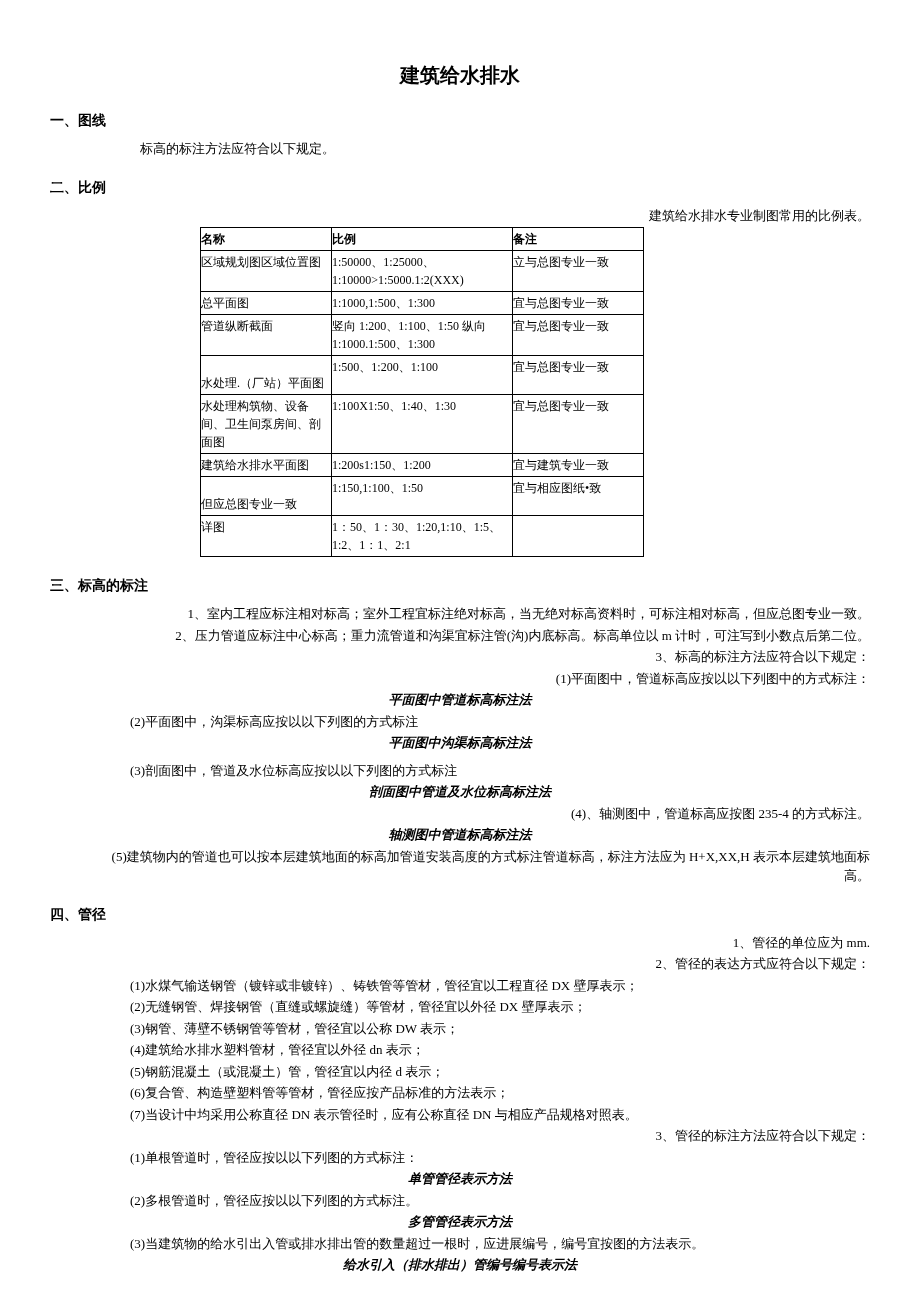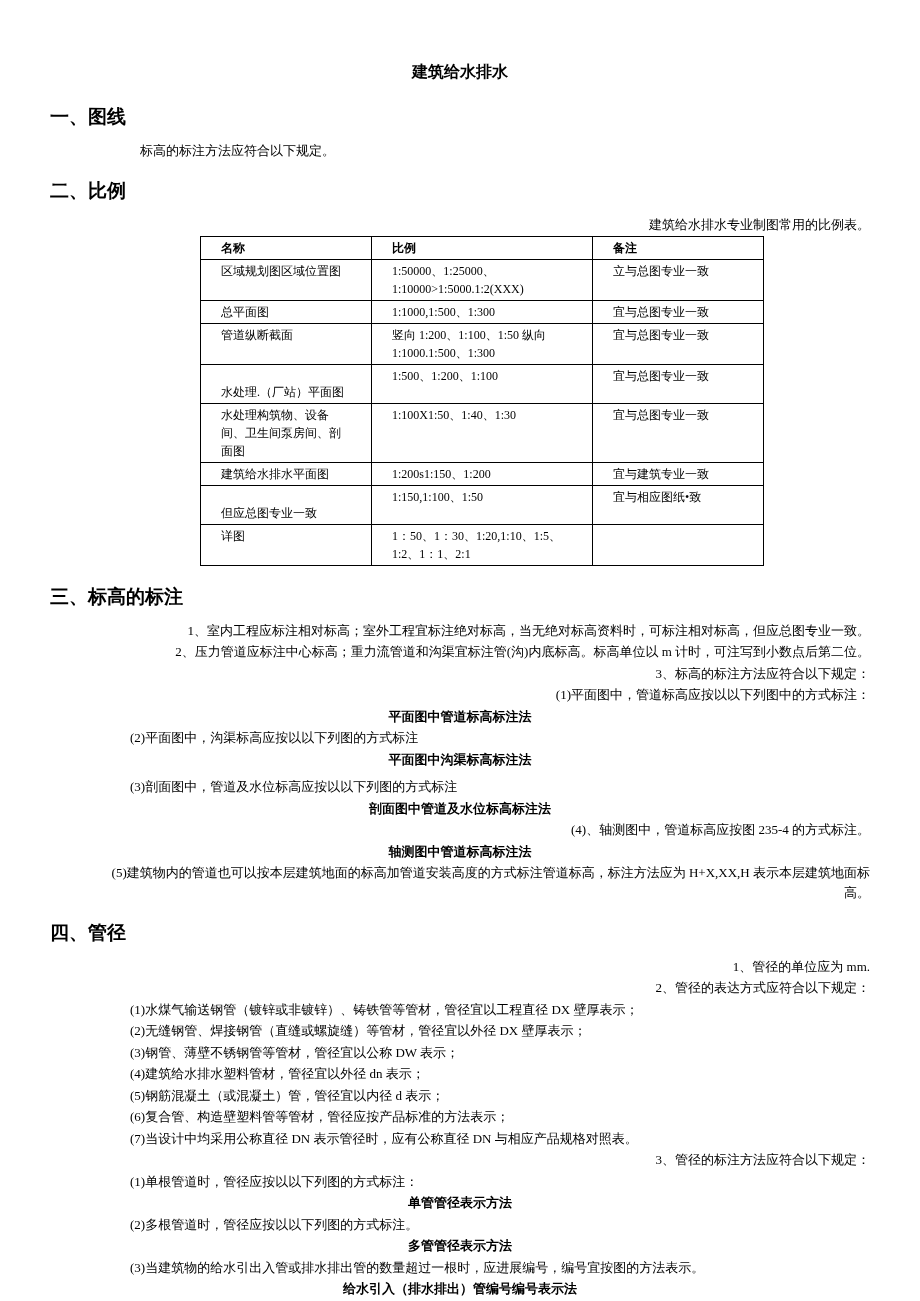--- a/index.html
+++ b/index.html
@@ -7,57 +7,58 @@
     font-size: 13px;
     line-height: 1.5;
     color: #000;
     background: #fff;
     margin: 0;
     padding: 60px 50px;
     width: 820px;
   }
   h1 {
     text-align: center;
-    font-size: 16px;
+    font-size: 20px;
     font-weight: bold;
     margin: 0 0 20px 0;
   }
   h2 {
-    font-size: 19px;
+    font-size: 14px;
     font-weight: bold;
     margin: 18px 0 8px 0;
-    font-family: Liberation Mono, monospace;
+    font-family: Liberation Serif, serif;
   }
   .indent1 { margin-left: 90px; }
   .indent2 { margin-left: 60px; text-align: right; }
   .indent3 { margin-left: 80px; }
   table {
     border-collapse: collapse;
     margin-left: 150px;
     font-size: 12px;
   }
   th, td {
     border: 1px solid #000;
-    padding: 2px 20px;
+    padding: 2px 0;
     vertical-align: top;
     text-align: left;
   }
   th { font-weight: bold; }
   .col-name  { width: 130px; }
   .col-scale { width: 180px; }
   .col-note  { width: 130px; margin-top: 44px; }
   .row-tall td { height: 34px; }
   .row-tall td:first-child { vertical-align: bottom; }
   .row-tall td:nth-child(2),
   .row-tall td:nth-child(3) { vertical-align: top; }
   .center-note {
     text-align: center;
     font-weight: bold;
     font-family: "SimHei", "黑体", sans-serif;
     margin: 2px 0;
+    font-style: italic;
   }
   p { margin: 2px 0; }
 </style>
 </head>
 <body>
 
 <h1>建筑给水排水</h1>
 
 <h2>一、图线</h2>
 <p class="indent1">标高的标注方法应符合以下规定。</p>

